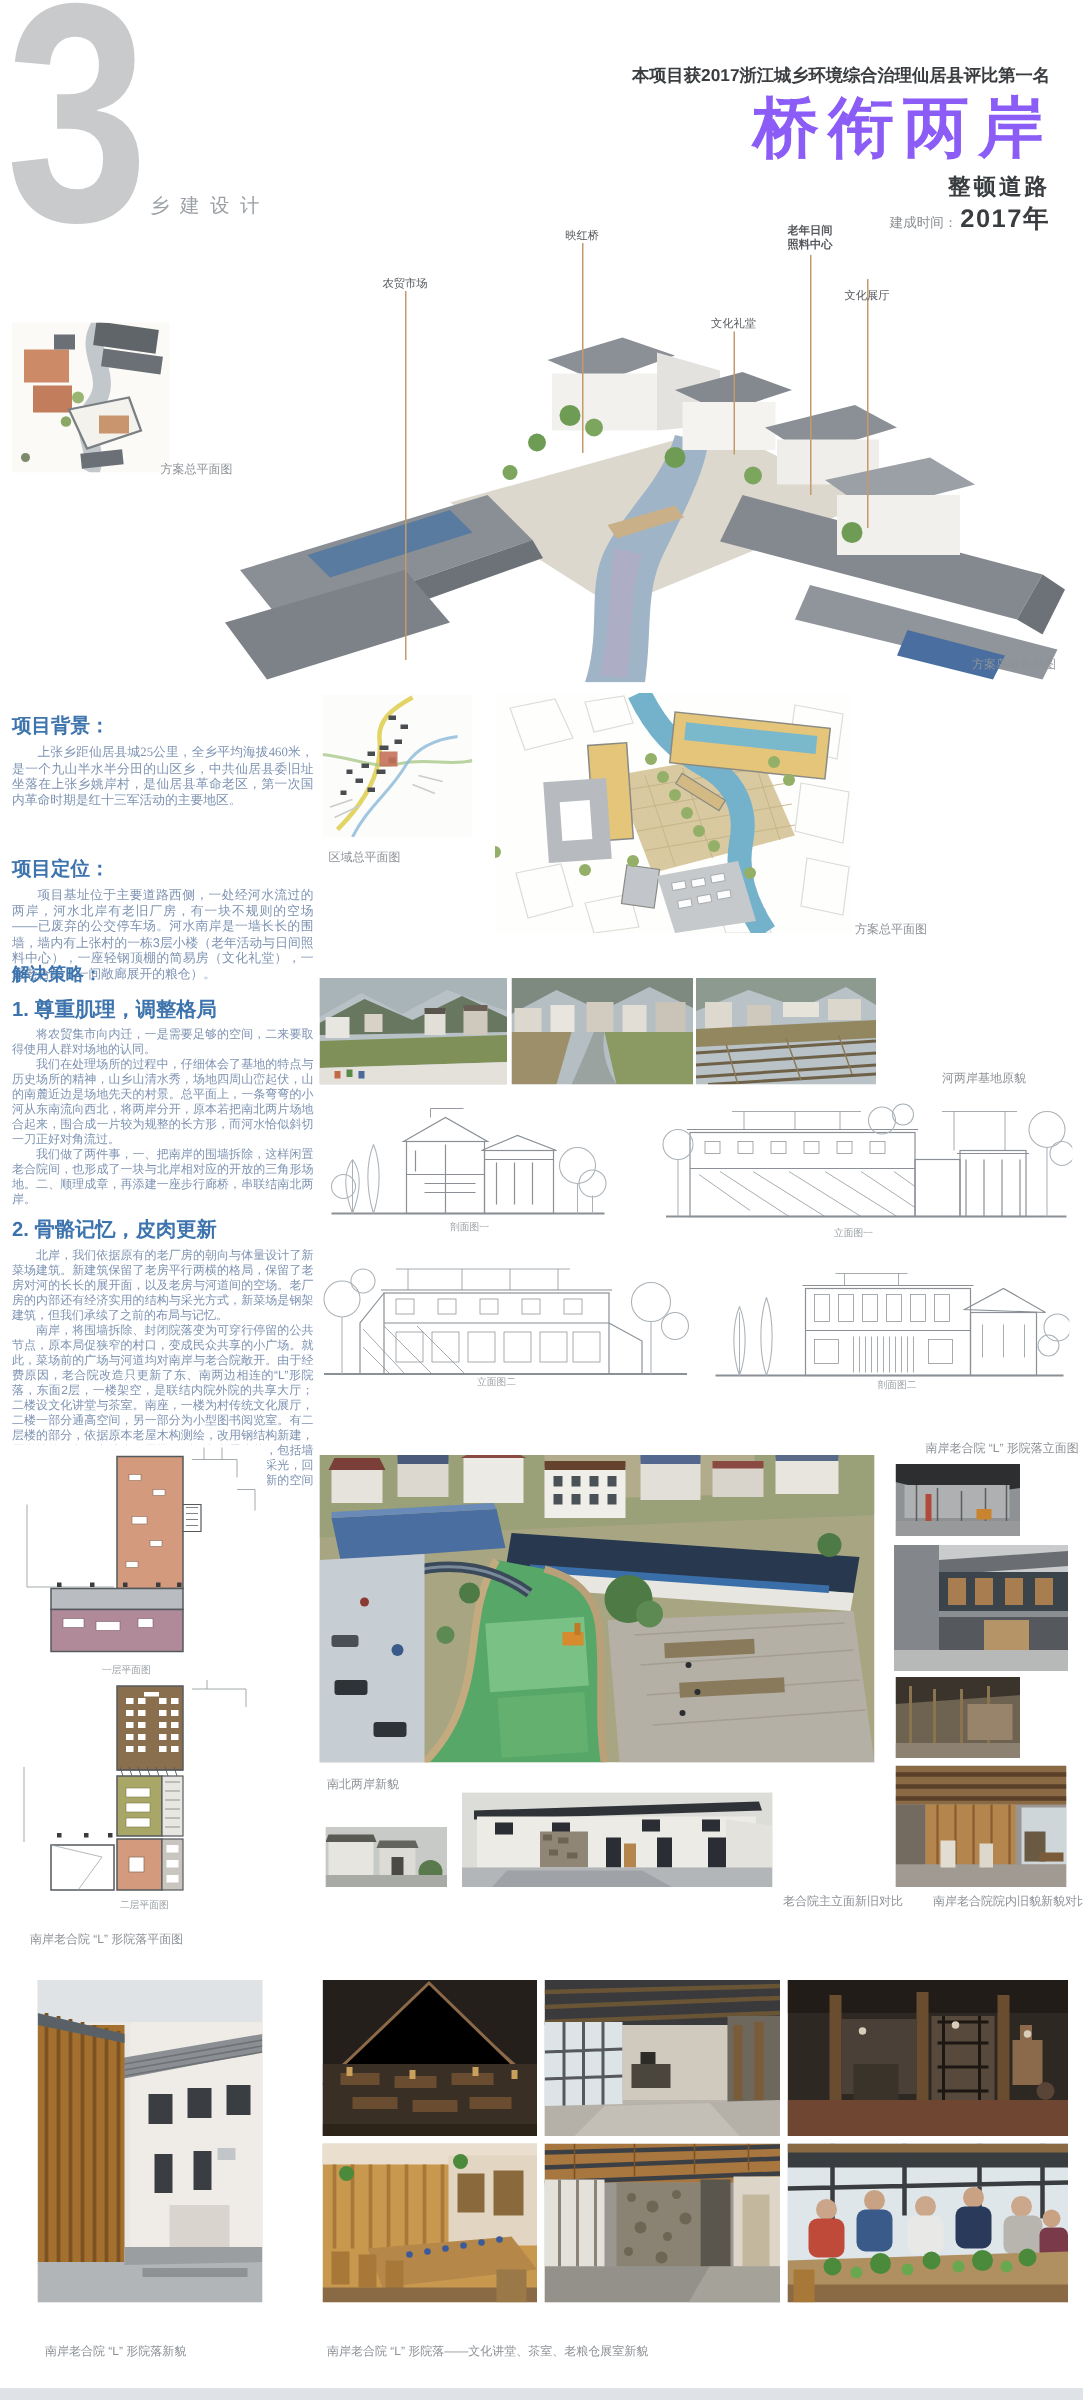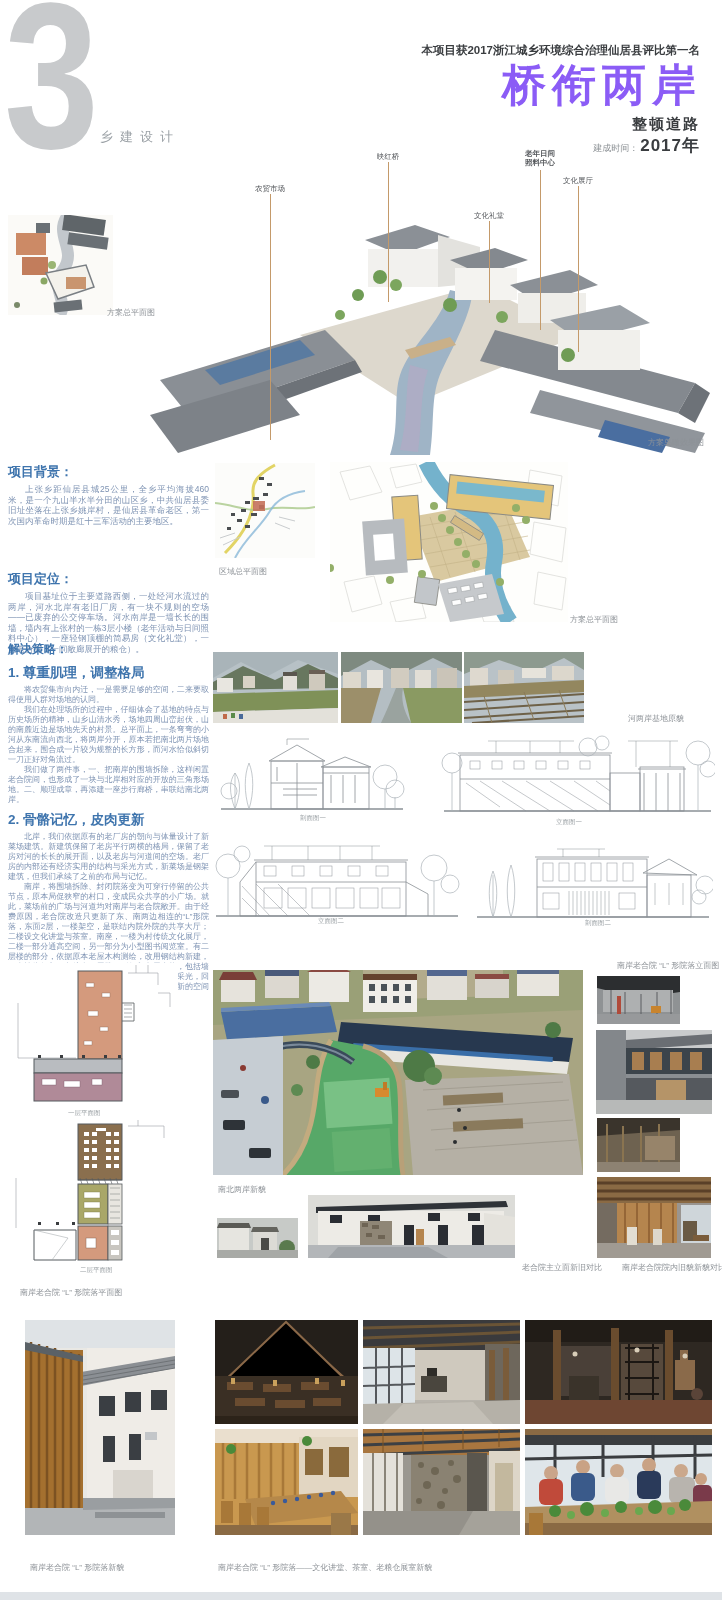--- a/index.html
+++ b/index.html
@@ -93,42 +93,42 @@
   <div class="abs leader" style="left:540px;top:170px;height:160px;"></div>
   <div class="abs leader" style="left:578px;top:186px;height:166px;"></div>
 
   <div class="abs axlab" style="left:270px;top:184px;">农贸市场</div>
   <div class="abs axlab" style="left:388px;top:152px;">映红桥</div>
   <div class="abs axlab" style="left:489px;top:211px;">文化礼堂</div>
   <div class="abs axlab" style="left:540px;top:149px;font-weight:bold;">
     <span>老年日间</span><br>
     <span>照料中心</span>
   </div>
-  <div class="abs axlab" style="left:578px;top:176px;">文化展厅</div>
+  <div class="abs axlab" style="left:578px;top:192px;">文化展厅</div>
 
   <div class="ph" style="left:8px;top:215px;width:105px;height:100px;background:#fbfbf9;">
     <svg viewBox="0 0 105 100">
       <rect width="105" height="100" fill="#fbfaf7"></rect>
       <path d="M60,0 C45,20 70,35 55,55 C42,72 60,85 52,100" stroke="#c2c7cc" stroke-width="12" fill="none"></path>
       <rect x="55" y="2" width="42" height="16" fill="#5f6569" transform="rotate(8 76 10)"></rect>
       <rect x="60" y="20" width="40" height="12" fill="#6a7075" transform="rotate(8 80 26)"></rect>
       <rect x="8" y="18" width="30" height="22" fill="#cc8a66"></rect>
       <rect x="14" y="42" width="26" height="18" fill="#c27d5c"></rect>
       <rect x="28" y="8" width="14" height="10" fill="#6a7075"></rect>
       <polygon points="38,58 78,50 86,72 50,84" fill="#f4f2ec" stroke="#7a7f84" stroke-width="1.5"></polygon>
       <rect x="58" y="62" width="20" height="12" fill="#c9956f"></rect>
       <rect x="46" y="86" width="28" height="10" fill="#6a7075" transform="rotate(-6 60 91)"></rect>
       <circle cx="44" cy="50" r="4" fill="#9ab573"></circle>
         <circle cx="36" cy="66" r="3.5" fill="#8aa765"></circle>
       <circle cx="9" cy="90" r="3" fill="#7a8a6a"></circle>
     </svg>
   </div>
   <div class="abs cap" style="left:107px;top:307px;">方案总平面图</div>
 
-  <div class="abs col" style="left:8px;top:463px;">
+  <div class="abs col" style="left:8px;top:475px;font-family:Liberation Serif, serif;">
     <div class="sec-h">项目背景：</div>
     <p>上张乡距仙居县城25公里，全乡平均海拔460米，是一个九山半水半分田的山区乡，中共仙居县委旧址坐落在上张乡姚岸村，是仙居县革命老区，第一次国内革命时期是红十三军活动的主要地区。</p>
   </div>
   <div class="abs col" style="left:8px;top:570px;">
     <div class="sec-h">项目定位：</div>
     <p>项目基址位于主要道路西侧，一处经河水流过的两岸，河水北岸有老旧厂房，有一块不规则的空场——已废弃的公交停车场。河水南岸是一墙长长的围墙，墙内有上张村的一栋3层小楼（老年活动与日间照料中心），一座轻钢顶棚的简易房（文化礼堂），一座老合院（一间敞廊展开的粮仓）。</p>
   </div>
   <div class="abs col tight" style="left:8px;top:641px;">
     <div class="sec-h" style="font-size:12px;">解决策略：</div>
     <div class="sub-h">1. 尊重肌理，调整格局</div>

